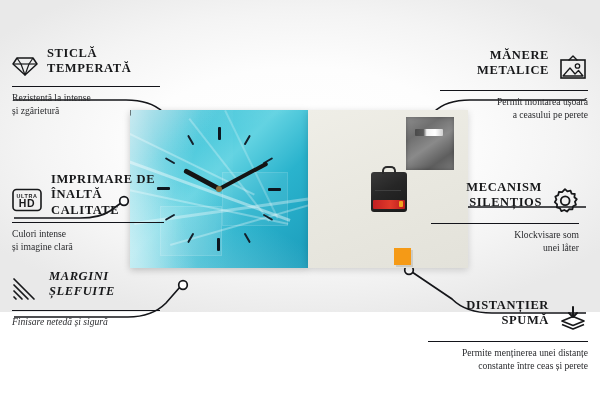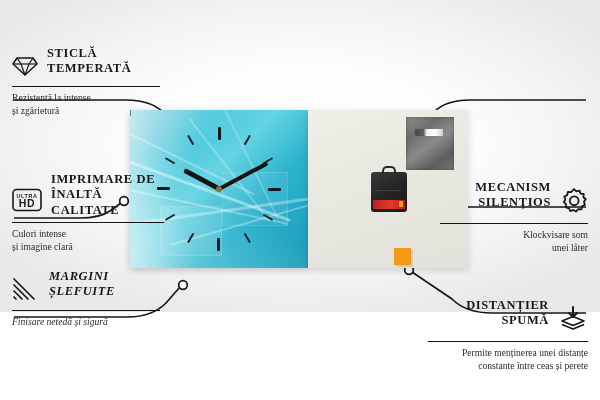--- a/index.html
+++ b/index.html
@@ -130,21 +130,21 @@
     font-size:9.6px; color:#2a2b2e; line-height:1.34; white-space:pre-line;
   }
   .callout.right .head { justify-content:flex-end; text-align:right; }
   .callout.right .sub  { text-align:right; }
   .callout .icon { flex:0 0 auto; display:block; }
 
   #c-sticla     { left:12px;  top:40px;  width:148px; }
   #c-imprimare  { left:12px;  top:172px; width:152px; }
   #c-margini    { left:12px;  top:262px; width:148px;font-style:italic; }
   #c-manere     { left:440px; top:40px;  width:148px; }
-  #c-mecanism   { left:440px; top:172px; width:148px;font-family:Liberation Serif, serif; }
+  #c-mecanism   { left:431px; top:172px; width:148px;font-family:Liberation Serif, serif; }
   #c-distantier { left:428px; top:290px; width:160px; }
 </style>
 </head>
 <body>
 
 <div id="stage">
 
   <svg id="wires" viewBox="0 0 600 400">
     <g fill="none" stroke="#15161a" stroke-width="1.7">
       <path d="M14,100 L126,100 Q150,100 163,112 L177,124"></path>
@@ -283,20 +283,37 @@
           </g>
         </svg>
       </span>
       <span>MARGINI
 ȘLEFUITE</span>
     </div>
     <div class="rule"></div>
     <div class="sub">Finisare netedă și sigură</div>
   </div>
 
+  <div class="callout right" id="c-manere">
+    <div class="head">
+      <span>MĂNERE
+METALICE</span>
+      <span class="icon">
+        <svg width="30" height="26" viewBox="0 0 30 26">
+          <path d="M15,1 L11,5 M15,1 L19,5" fill="none" stroke="#17181a" stroke-width="1.4" stroke-linecap="round"></path>
+          <rect x="3" y="5" width="24" height="18" fill="none" stroke="#17181a" stroke-width="1.6"></rect>
+          <circle cx="19.5" cy="11" r="2.2" fill="none" stroke="#17181a" stroke-width="1.3"></circle>
+          <path d="M5,21 L12,13 L17,19 L20.5,15.5 L25,21 Z" fill="none" stroke="#17181a" stroke-width="1.3" stroke-linejoin="round"></path>
+        </svg>
+      </span>
+    </div>
+    <div class="rule"></div>
+    <div class="sub">Permit montarea ușoară
+a ceasului pe perete</div>
+  </div>
 
   <div class="callout right" id="c-mecanism">
     <div class="head">
       <span>MECANISM
 SILENȚIOS</span>
       <span class="icon">
         <svg width="28" height="27" viewBox="0 0 28 27">
           <g fill="none" stroke="#17181a" stroke-width="1.8" stroke-linejoin="round">
             <path d="M14,2.2 L16.4,4.4 L19.5,3.6 L20.6,6.6 L23.8,7 L23.4,10.2 L25.8,12.2
                      L23.9,14.8 L25,17.8 L22.1,19.2 L21.4,22.4 L18.2,22.2 L16,24.6

